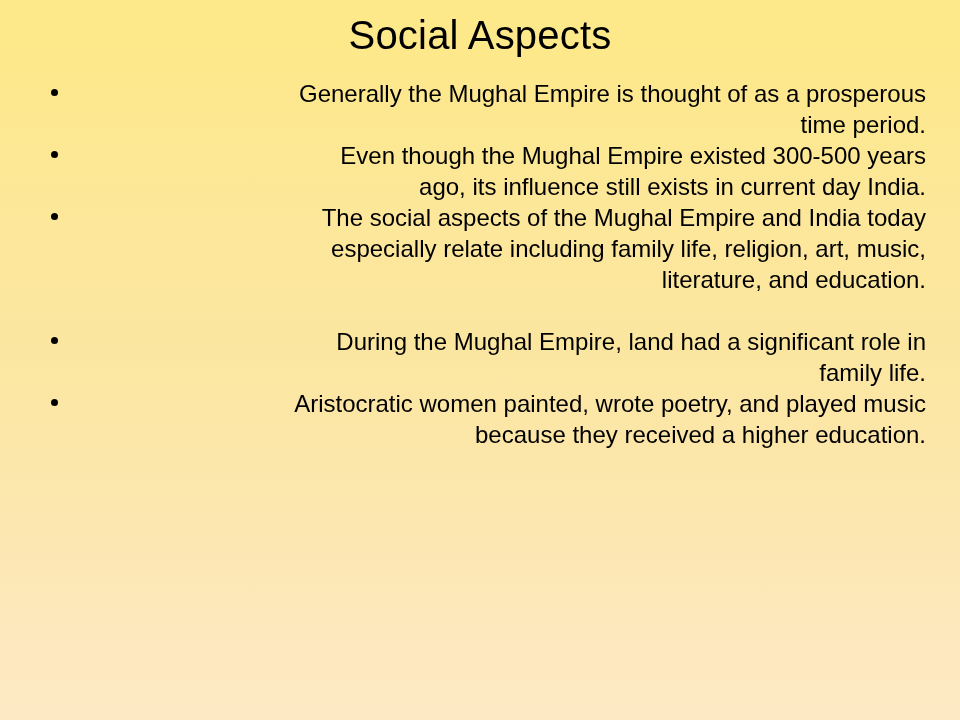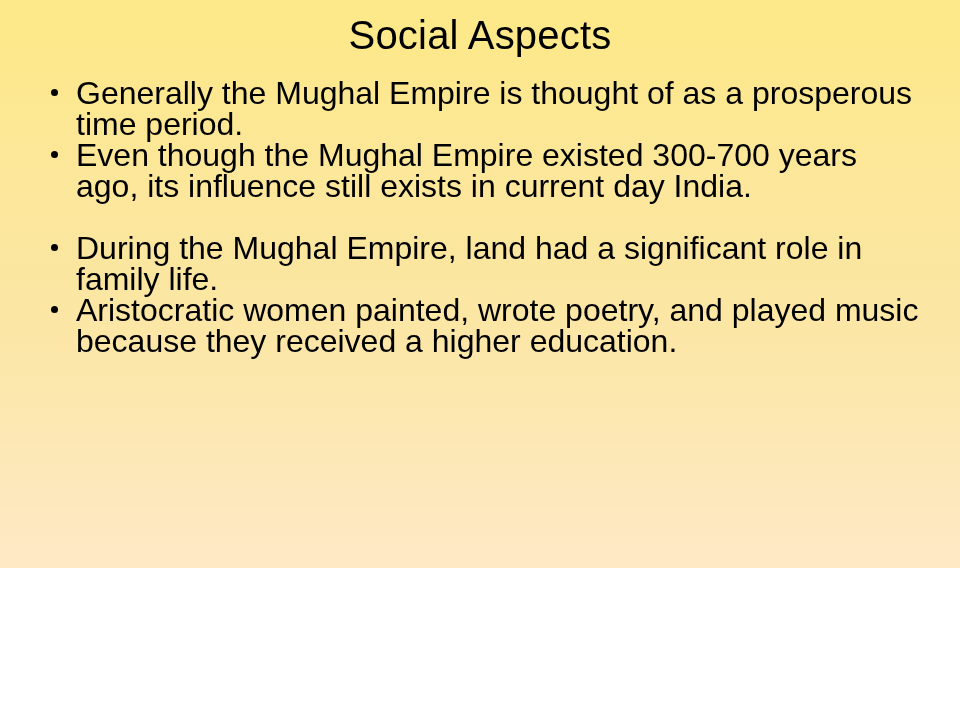--- a/index.html
+++ b/index.html
@@ -8,21 +8,21 @@
   }
   body {
     width: 960px;
     height: 720px;
     overflow: hidden;
     font-family: "Liberation Sans", sans-serif;
   }
   #slide {
     position: relative;
     width: 960px;
-    height: 568px;
+    height: 720px;
     box-sizing: border-box;
     background: linear-gradient(to bottom,
         #fde88a 0%,
         #fde88a 6%,
         #fce79a 30%,
         #fbe6a0 48%,
         #fce7ae 70%,
         #fde8bf 90%,
         #fde9c4 100%);
     overflow: hidden;
@@ -45,24 +45,24 @@
     top: 78px;
     width: 880px;
     margin: 0;
     padding: 0;
     list-style: none;
   }
   .bullet-item {
     position: relative;
     padding-left: 30px;
     margin: 0 0 0 0;
-    font-size: 32px;
+    font-size: 24px;
     line-height: 31px;
     color: #000000;
-    text-align: left;
+    text-align: right;
   }
   .bullet-item .marker {
     position: absolute;
     left: 5px;
     top: 11px;
     width: 7px;
     height: 7px;
     border-radius: 50%;
     background: #000000;
   }
@@ -85,22 +85,28 @@
   <div id="slide-title">Social Aspects</div>
 
   <ul id="body-list">
     <li class="bullet-item">
       <span class="marker"></span>
       <span class="btext">Generally the Mughal Empire is thought of as a prosperous
 time period.</span>
     </li>
     <li class="bullet-item">
       <span class="marker"></span>
-      <span class="btext">Even though the Mughal Empire existed 300-700 years
+      <span class="btext">Even though the Mughal Empire existed 300-500 years
 ago, its influence still exists in current day India.</span>
+    </li>
+    <li class="bullet-item">
+      <span class="marker"></span>
+      <span class="btext">The social aspects of the Mughal Empire and India today
+especially relate including family life, religion, art, music,
+literature, and education.</span>
     </li>
     <li class="spacer-item">&nbsp;</li>
     <li class="bullet-item">
       <span class="marker"></span>
       <span class="btext">During the Mughal Empire, land had a significant role in
 family life.</span>
     </li>
     <li class="bullet-item">
       <span class="marker"></span>
       <span class="btext">Aristocratic women painted, wrote poetry, and played music

